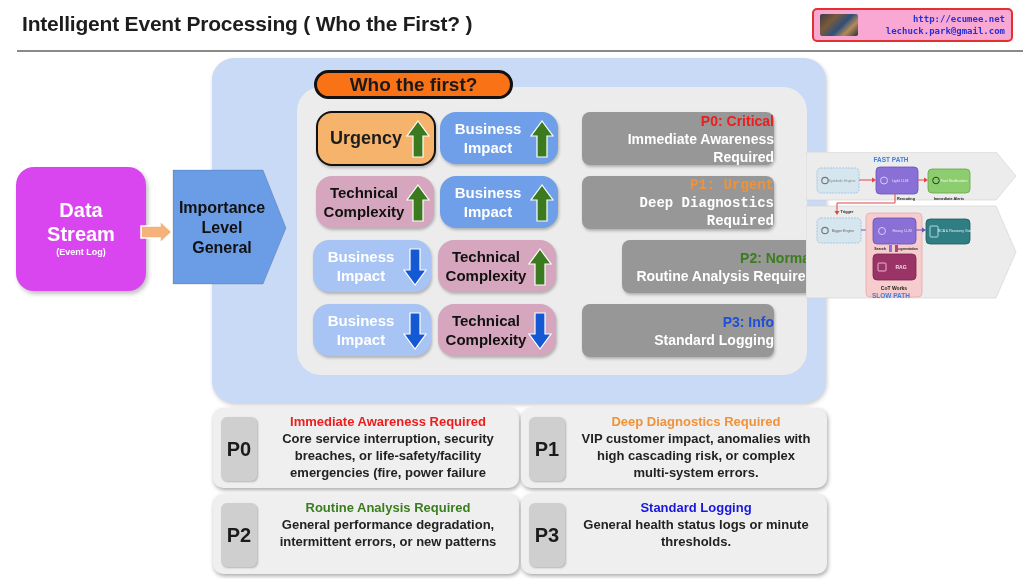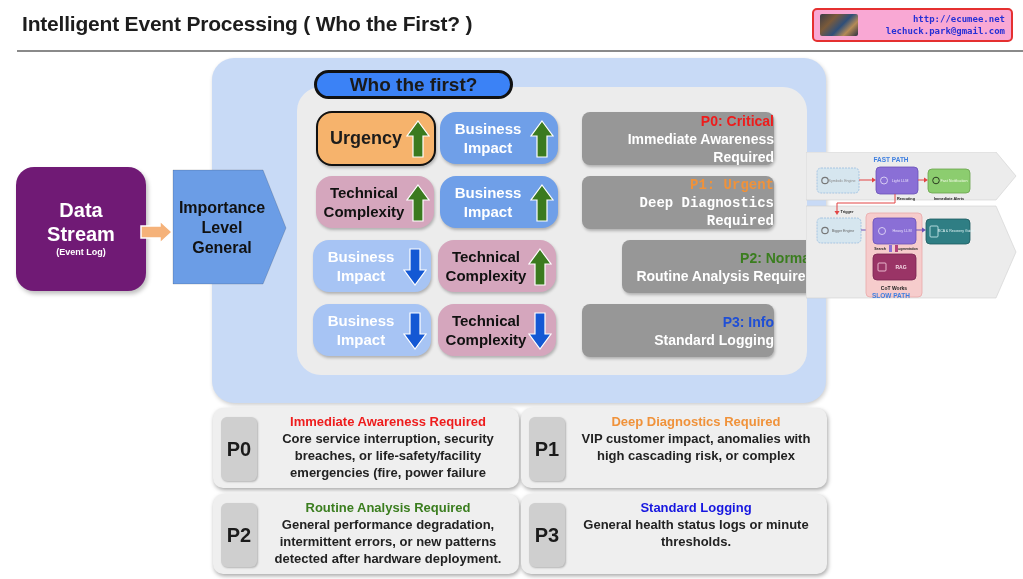--- a/index.html
+++ b/index.html
@@ -11,38 +11,38 @@
   #title { left: 22px; top: 12px; font-size: 21px; font-weight: bold; color: #1d1d1d; letter-spacing: -0.2px; }
   #title-rule { left: 17px; top: 50px; width: 1006px; height: 2px; background: #8a8a8a; }
   #badge { left: 812px; top: 8px; width: 201px; height: 34px; border: 2px solid #e53030; border-radius: 5px; background: #f9a8d4; }
   #badge-img { left: 6px; top: 4px; width: 38px; height: 22px; border-radius: 2px;
     background: linear-gradient(135deg, #3a3d48 0%, #7a5a3a 30%, #2f4f79 55%, #b48a56 75%, #2c3140 100%); }
   #badge-url, #badge-mail { right: 6px; font-family: "DejaVu Sans Mono", monospace; font-size: 9px; font-weight: bold; color: #2530d6; text-align: right; }
   #badge-url { top: 4px; }
   #badge-mail { top: 16px; }
 
   
-  #data-stream { left: 16px; top: 167px; width: 130px; height: 124px; background: #701a75; border-radius: 18px;
+  #data-stream { left: 16px; top: 167px; width: 130px; height: 124px; background: #d946ef; border-radius: 18px;
     box-shadow: 2px 3px 4px rgba(0,0,0,0.25); color: #fff; text-align: center; }
   #data-stream .t1 { position: absolute; left: 0; right: 0; top: 31px; font-size: 20px; font-weight: bold; line-height: 24px; }
   #data-stream .t2 { position: absolute; left: 0; right: 0; top: 80px; font-size: 9px; font-weight: bold; }
   #ds-arrow { left: 140px; top: 220px; }
 
   
   #importance { left: 171px; top: 168px; width: 117px; height: 118px; }
   #importance svg { position: absolute; left: 0; top: 0; }
   #importance .lbl { position: absolute; left: 0; width: 102px; top: 30px; text-align: center; font-size: 16px; font-weight: bold; line-height: 20px; color: #111; }
 
   
   #big-panel { left: 212px; top: 58px; width: 614px; height: 345px; background: #c8daf6; border-radius: 22px;
     box-shadow: 1px 2px 4px rgba(0,0,0,0.2); }
   #inner-panel { left: 297px; top: 87px; width: 510px; height: 288px; background: #ececec; border-radius: 24px; }
 
   
-  #who-pill { left: 314px; top: 70px; width: 199px; height: 29px; background: #3b82f6; border: 3px solid #111; border-radius: 15px;
+  #who-pill { left: 314px; top: 70px; width: 199px; height: 29px; background: #f97316; border: 3px solid #111; border-radius: 15px;
     text-align: center; font-size: 19px; font-weight: bold; line-height: 23px; color: #1a1a1a; }
 
   
   .tile { position: absolute; width: 118px; height: 52px; border-radius: 16px; box-shadow: 1px 2px 3px rgba(0,0,0,0.25); }
   .tile .txt { position: absolute; left: 4px; width: 88px; top: 0; height: 100%; display: flex; align-items: center; justify-content: center;
     text-align: center; font-size: 15px; font-weight: bold; line-height: 19px; }
   .tile .arr { position: absolute; right: 4px; top: 8px; }
   .tile.orange { background: #f6b36c; border: 2px solid #111; }
   .tile.orange .txt { font-size: 18px; color: #1c1c1c; }
   .tile.blue { background: #6f9fe8; }
@@ -282,29 +282,29 @@
         <div>breaches, or life-safety/facility</div>
         <div>emergencies (fire, power failure</div>
       </div>
     </div>
     <div class="card" style="left: 521px; top: 408px;">
       <div class="pk">P1</div>
       <div class="body">
         <div class="ctitle" style="color: rgb(240, 146, 58);">Deep Diagnostics Required</div>
         <div>VIP customer impact, anomalies with</div>
         <div>high cascading risk, or complex</div>
+        <div>multi-system errors.</div>
       </div>
     </div>
     <div class="card" style="left: 213px; top: 494px;">
       <div class="pk">P2</div>
       <div class="body">
         <div class="ctitle" style="color: rgb(58, 125, 30);">Routine Analysis Required</div>
         <div>General performance degradation,</div>
         <div>intermittent errors, or new patterns</div>
-        <div>detected after hardware deployment.</div>
       </div>
     </div>
     <div class="card" style="left: 521px; top: 494px;">
       <div class="pk">P3</div>
       <div class="body">
         <div class="ctitle" style="color: rgb(22, 22, 224);">Standard Logging</div>
         <div>General health status logs or minute</div>
         <div>thresholds.</div>
       </div>
     </div>

